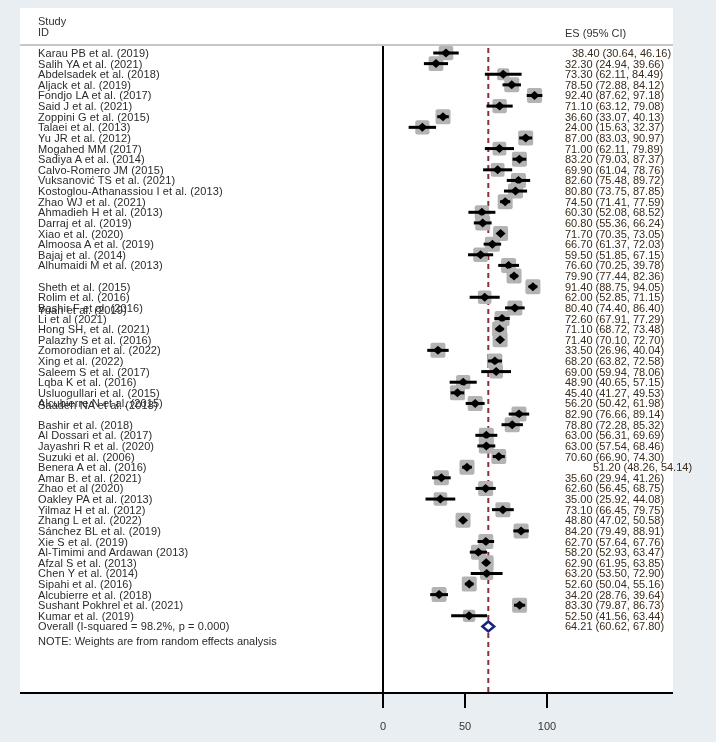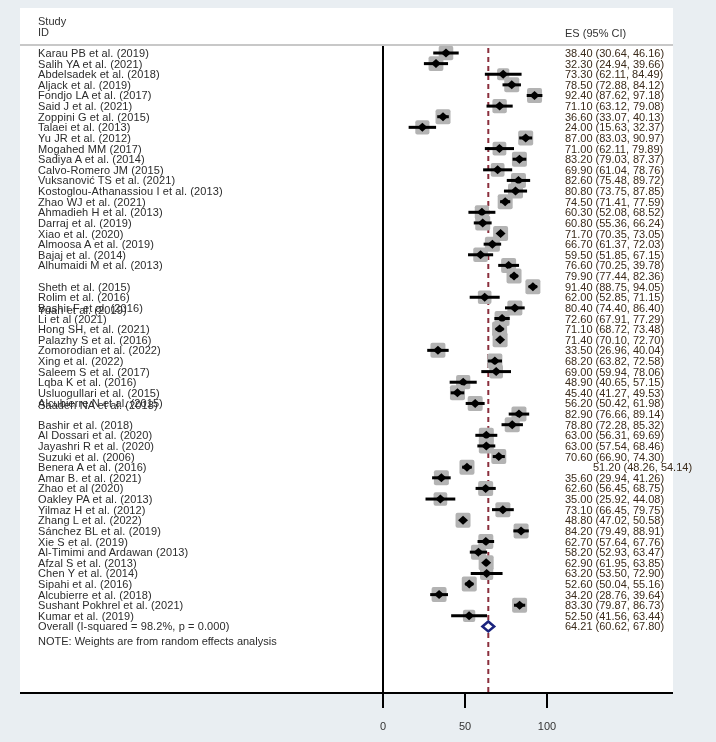--- a/index.html
+++ b/index.html
@@ -53,21 +53,21 @@
     <div class="lbl" style="top: 324.12px;">Hong SH, et al.  (2021)</div>
     <div class="lbl" style="top: 334.74px;">Palazhy S et al.  (2016)</div>
     <div class="lbl" style="top: 345.36px;">Zomorodian et al. (2022)</div>
     <div class="lbl" style="top: 355.98px;">Xing et al.  (2022)</div>
     <div class="lbl" style="top: 366.6px;">Saleem S et al.  (2017)</div>
     <div class="lbl" style="top: 377.22px;">Lqba K et al.  (2016)</div>
     <div class="lbl" style="top: 387.84px;">Usluogullari et al. (2015)</div>
     <div class="lbl" style="top: 398.46px;">Alcubierre N et al.  (2015)</div>
     <div class="lbl" style="top: 400px;">Saadeh NA et al. (2018)</div>
     <div class="lbl" style="top: 419.7px;">Bashir et al. (2018)</div>
-    <div class="lbl" style="top: 430.32px;">Al Dossari et al.  (2020)</div>
+    <div class="lbl" style="top: 430.32px;">Al Dossari et al.  (2017)</div>
     <div class="lbl" style="top: 440.94px;">Jayashri R et al. (2020)</div>
     <div class="lbl" style="top: 451.56px;">Suzuki et al.  (2006)</div>
     <div class="lbl" style="top: 462.18px;">Benera A et al.  (2016)</div>
     <div class="lbl" style="top: 472.8px;">Amar B. et al. (2021)</div>
     <div class="lbl" style="top: 483.42px;">Zhao et al (2020)</div>
     <div class="lbl" style="top: 494.04px;">Oakley PA et al. (2013)</div>
     <div class="lbl" style="top: 504.66px;">Yilmaz H et al. (2012)</div>
     <div class="lbl" style="top: 515.28px;">Zhang L et al.  (2022)</div>
     <div class="lbl" style="top: 525.9px;">Sánchez BL et al. (2019)</div>
     <div class="lbl" style="top: 536.52px;">Xie S et al. (2019)</div>
@@ -75,21 +75,21 @@
     <div class="lbl" style="top: 557.76px;">Afzal S et al.  (2013)</div>
     <div class="lbl" style="top: 568.38px;">Chen Y et al.  (2014)</div>
     <div class="lbl" style="top: 579px;">Sipahi et al.  (2016)</div>
     <div class="lbl" style="top: 589.62px;">Alcubierre et al. (2018)</div>
     <div class="lbl" style="top: 600.24px;">Sushant Pokhrel et al. (2021)</div>
     <div class="lbl" style="top: 610.86px;">Kumar et al. (2019)</div>
     <div class="lbl" style="top: 621.48px;">Overall  (I-squared = 98.2%, p = 0.000)</div>
     <div class="note" style="top: 635.48px;">NOTE: Weights are from random effects analysis</div>
   </div>
 <div id="esvals">
-    <div class="es" style="top: 48px;">38.40 (30.64, 46.16)</div>
+    <div class="es" style="top: 48px; margin-left: 7px;">38.40 (30.64, 46.16)</div>
     <div class="es" style="top: 58.62px;">32.30 (24.94, 39.66)</div>
     <div class="es" style="top: 69.24px;">73.30 (62.11, 84.49)</div>
     <div class="es" style="top: 79.86px;">78.50 (72.88, 84.12)</div>
     <div class="es" style="top: 90.48px;">92.40 (87.62, 97.18)</div>
     <div class="es" style="top: 101.1px;">71.10 (63.12, 79.08)</div>
     <div class="es" style="top: 111.72px;">36.60 (33.07, 40.13)</div>
     <div class="es" style="top: 122.34px;">24.00 (15.63, 32.37)</div>
     <div class="es" style="top: 132.96px;">87.00 (83.03, 90.97)</div>
     <div class="es" style="top: 143.58px;">71.00 (62.11, 79.89)</div>
     <div class="es" style="top: 154.2px;">83.20 (79.03, 87.37)</div>

